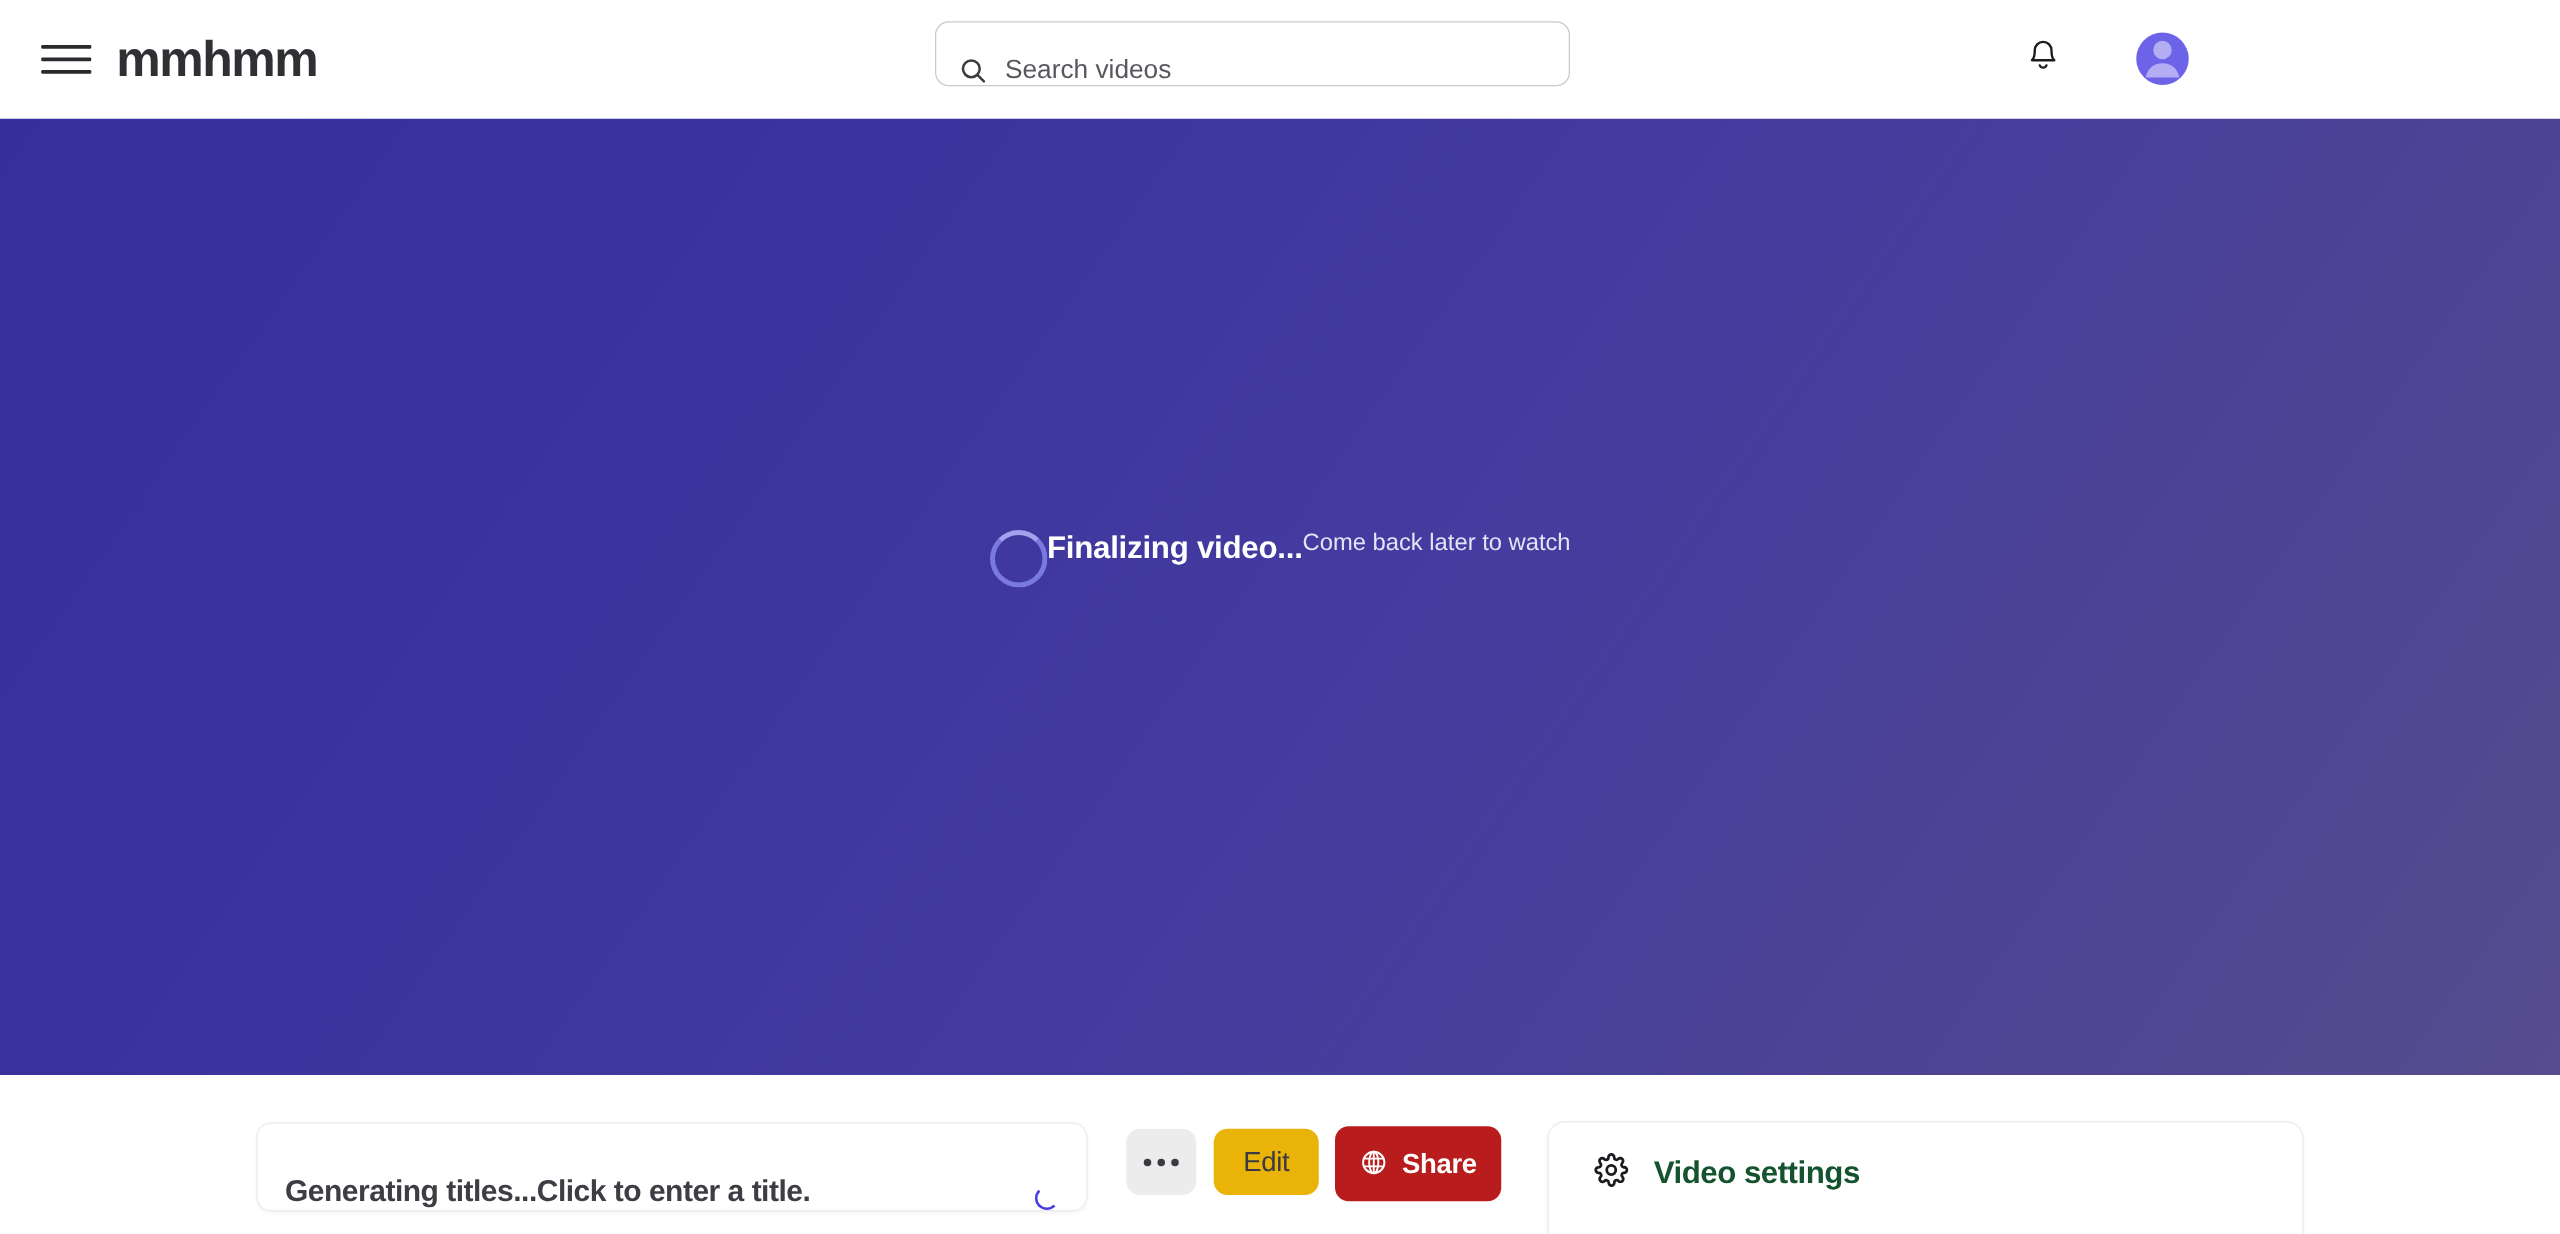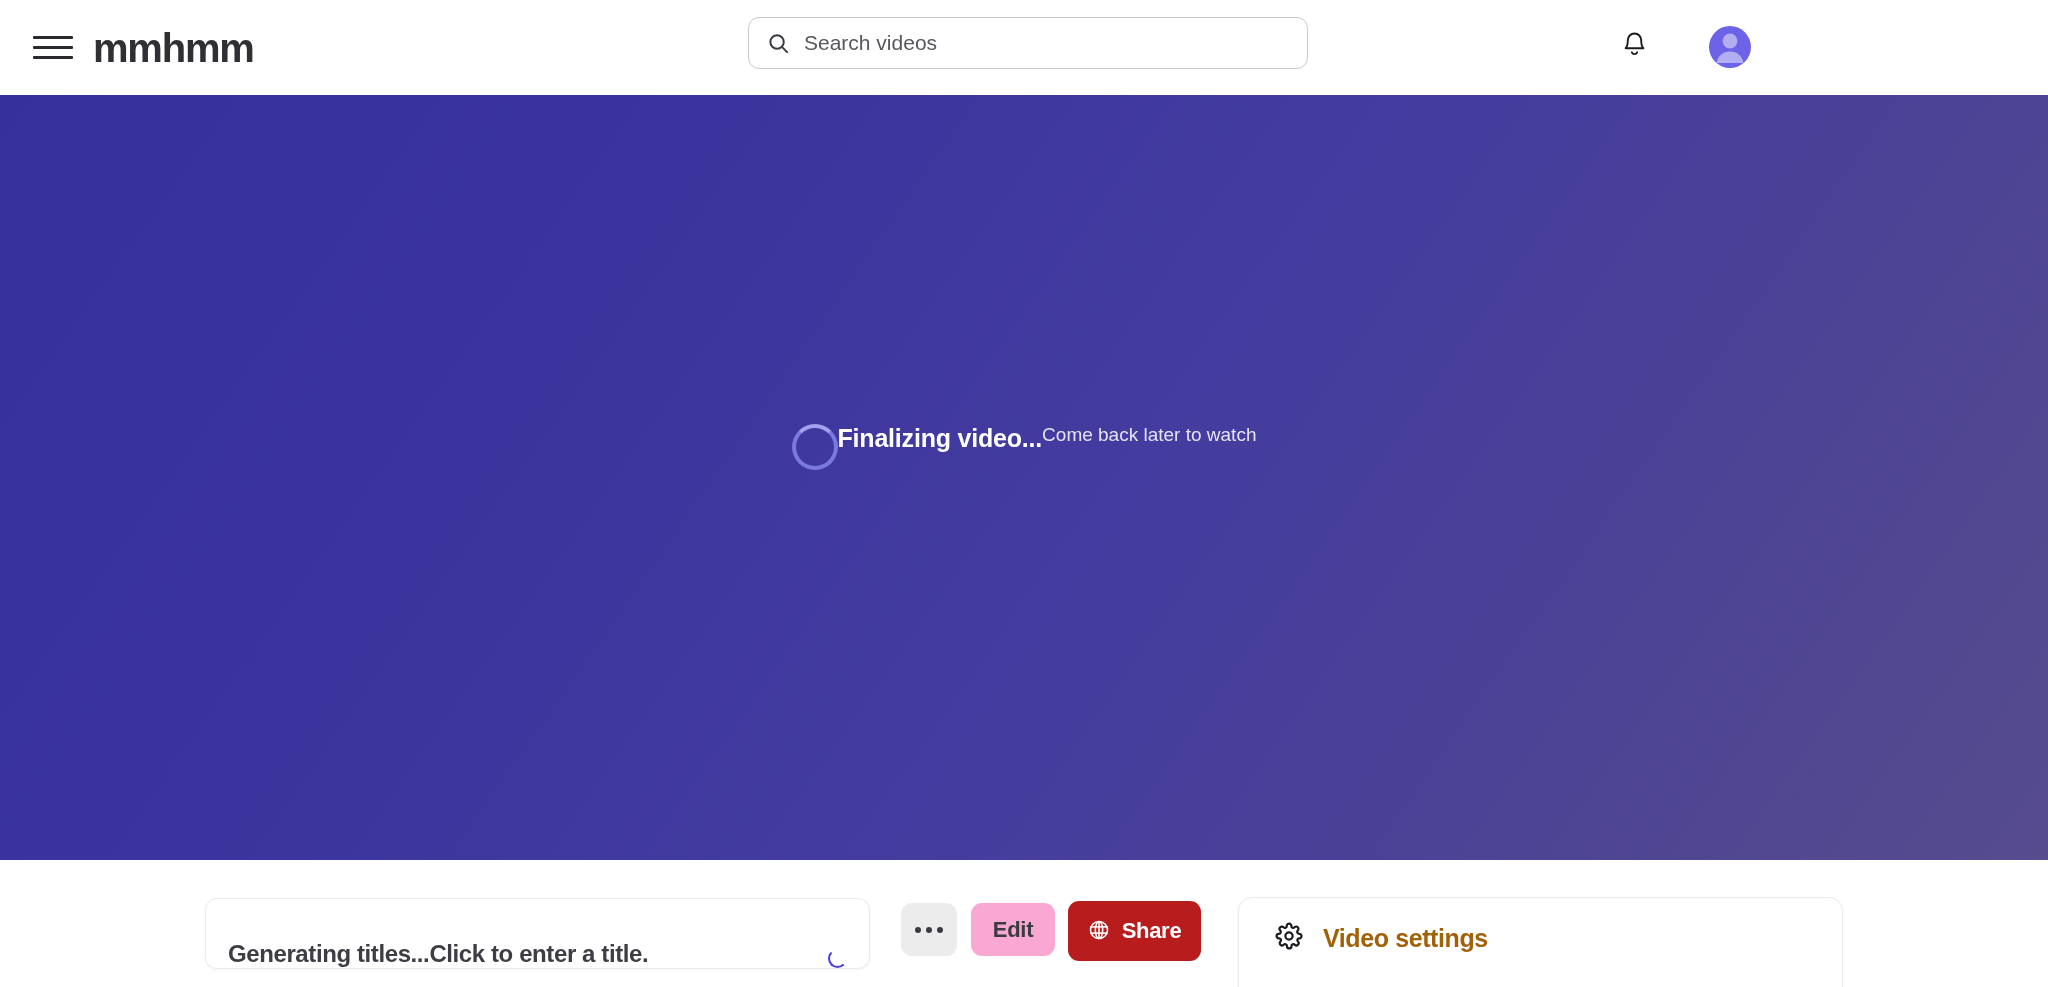--- a/index.html
+++ b/index.html
@@ -52,27 +52,27 @@
     font-weight: 700;
     letter-spacing: -1.2px;
     color: #303034;
     font-family: "Liberation Sans", sans-serif;
   }
 
   .search-wrap {
     position: absolute;
     left: 748px;
     top: 17px;
-    width: 560px;
+    width: 508px;
     height: 52px;
     border: 1.6px solid #c9c9cf;
     border-radius: 11px;
     background: #ffffff;
     display: flex;
-    align-items: center;
+    align-items: flex-end;
     padding: 0 18px;
     cursor: text;
   }
   .search-icon { flex: 0 0 auto; display: flex; align-items: center; margin-right: 14px; }
   .search-input {
     border: none;
     outline: none;
     font-size: 21px;
     color: #3c3c42;
     background: transparent;
@@ -231,25 +231,25 @@
     background: #3a3a40;
     display: block;
   }
 
   .edit-btn {
     position: absolute;
     left: 971px;
     top: 43px;
     width: 84px;
     height: 53px;
-    background: #f9a8d4;
+    background: #eab308;
     border: none;
     border-radius: 11px;
     font-size: 22px;
-    font-weight: 700;
+    font-weight: 400;
     color: #3a3a40;
     cursor: pointer;
     font-family: "Liberation Sans", sans-serif;
     letter-spacing: -0.3px;
   }
 
   .share-btn {
     position: absolute;
     left: 1068px;
     top: 41px;
@@ -284,21 +284,21 @@
     box-shadow: 0 1px 3px rgba(0,0,0,0.05);
     padding: 24px 36px 0 36px;
     display: flex;
     align-items: flex-start;
     gap: 20px;
     cursor: pointer;
   }
   .settings-label {
     font-size: 25px;
     font-weight: 700;
-    color: #a16207;
+    color: #14532d;
     letter-spacing: -0.4px;
     margin-top: 2px;
   }
 </style>
 </head>
 <body>
 
 <div class="header">
 
   <div class="hamburger">

